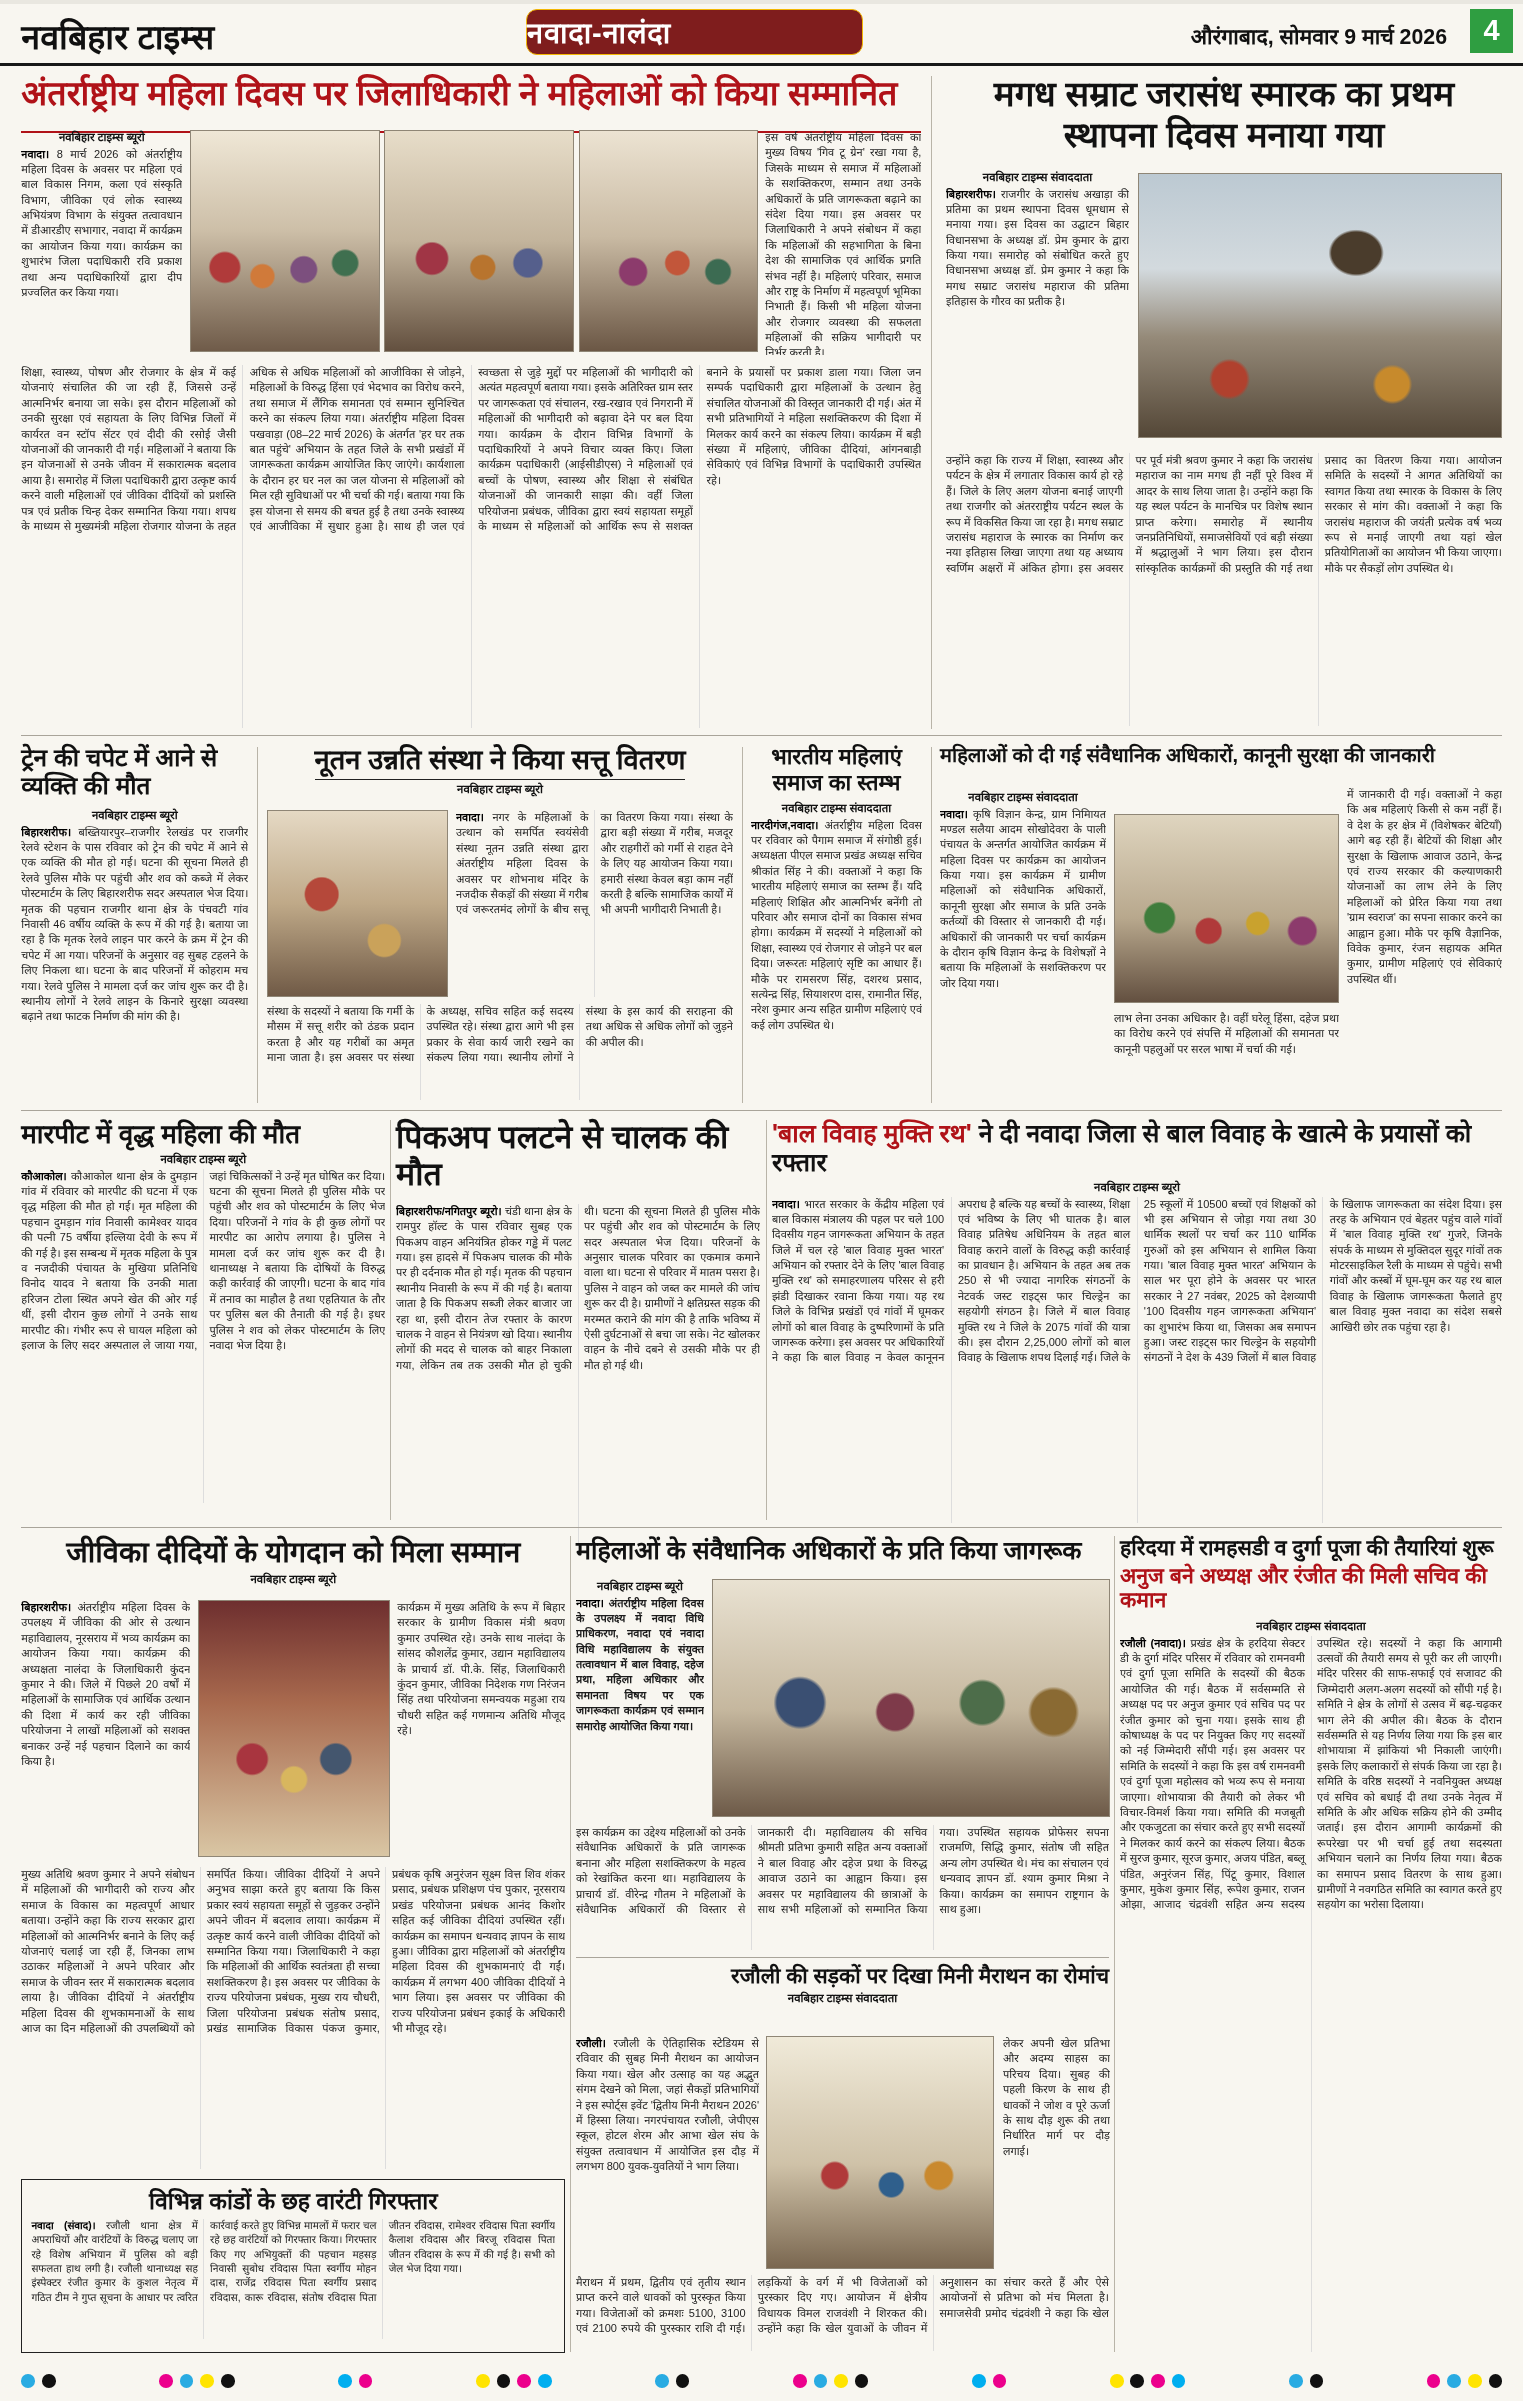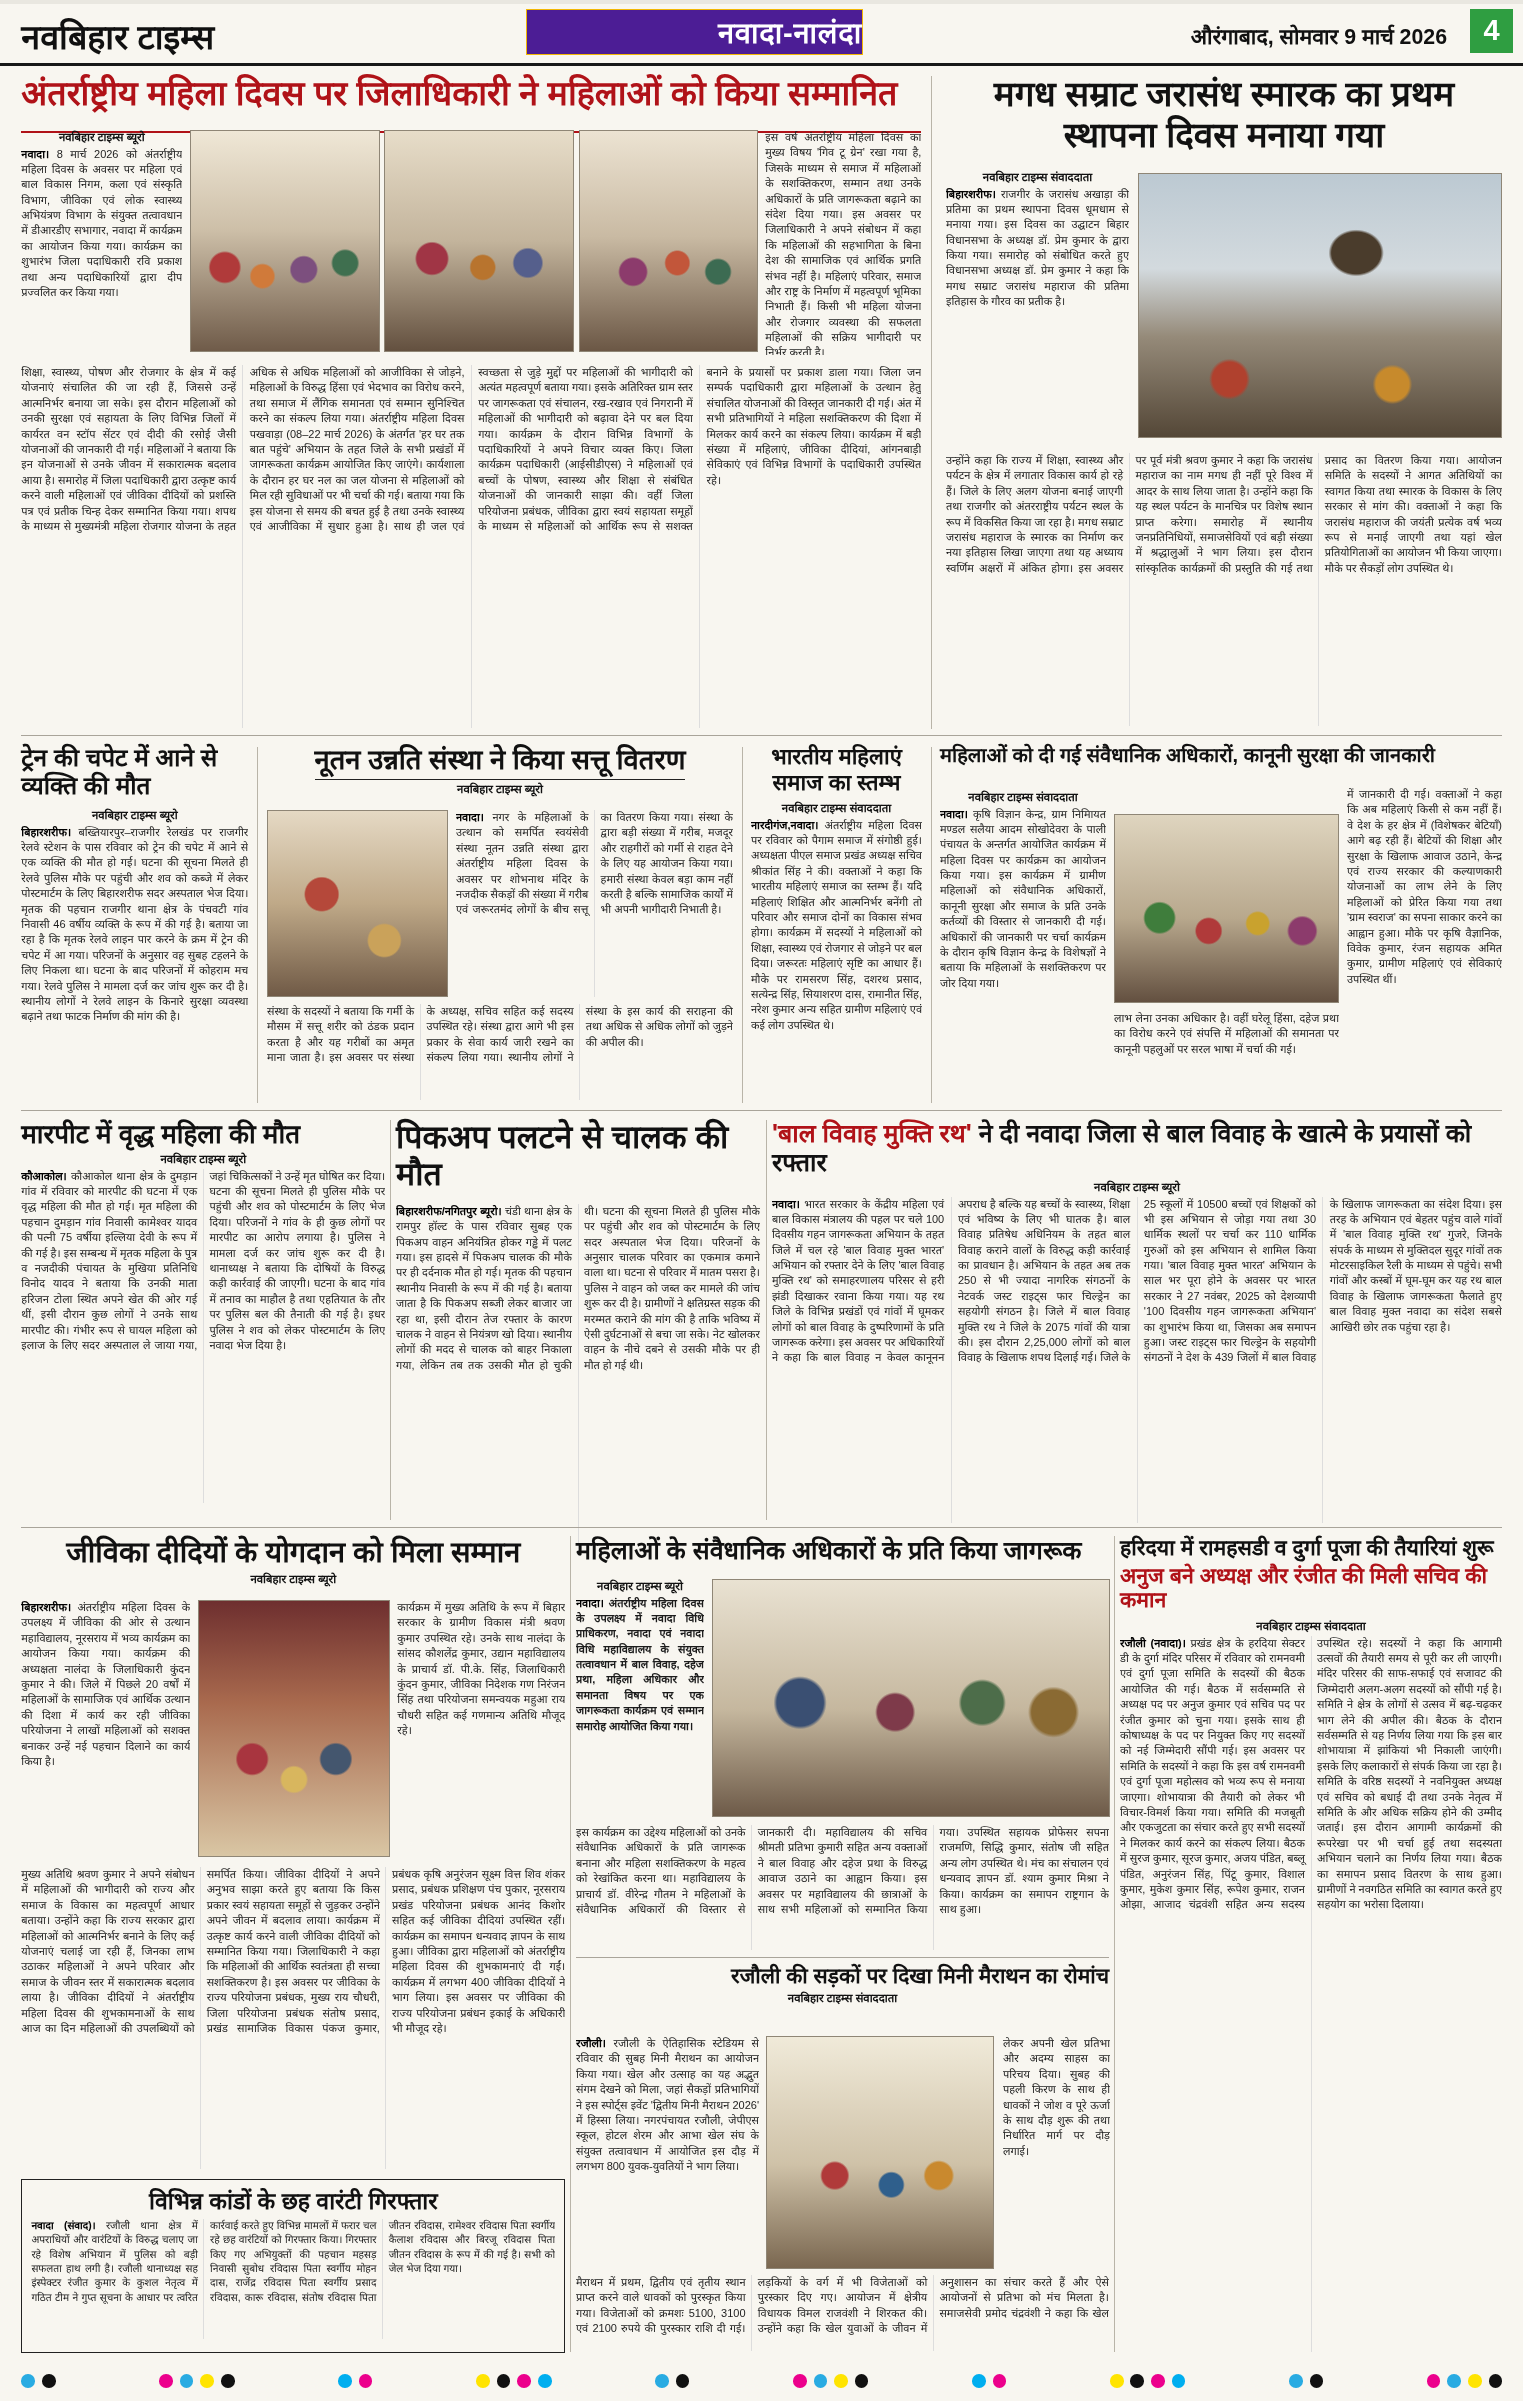--- a/index.html
+++ b/index.html
@@ -5,22 +5,22 @@
   html,body{margin:0;padding:0;background:#e9e7e0;}
   .page{
     position:relative;width:1523px;height:2401px;margin:4px auto;
     background:#f8f6f0;font-family:"Liberation Sans","DejaVu Sans",sans-serif;
     color:#1a1a1a;overflow:hidden;
   }
   
   .paper-name{position:absolute;left:21.3px;top:9.1px;font-size:34px;font-weight:bold;color:#101010;}
   .edition-banner{
     position:absolute;left:526px;top:4.6px;width:335px;height:44px;
-    background:#4c1d95;border:1.5px solid #f2b705;border-radius:0;
-    display:flex;align-items:center;justify-content:flex-end;
+    background:#7f1d1d;border:1.5px solid #f2b705;border-radius:11px;
+    display:flex;align-items:center;justify-content:flex-start;
   }
   .edition-banner span{color:#fff;font-size:29px;font-weight:bold;letter-spacing:0.8px;}
   .masthead-date{position:absolute;right:76px;top:17px;font-size:21.3px;font-weight:bold;color:#111;}
   .page-badge{
     position:absolute;left:1470px;top:4.6px;width:43px;height:44px;background:#2f9e41;
     display:flex;align-items:center;justify-content:center;color:#fff;font-size:29px;font-weight:bold;
   }
   .mast-rule{position:absolute;left:0;top:59px;width:1523px;height:3px;background:#181818;}
 
   

